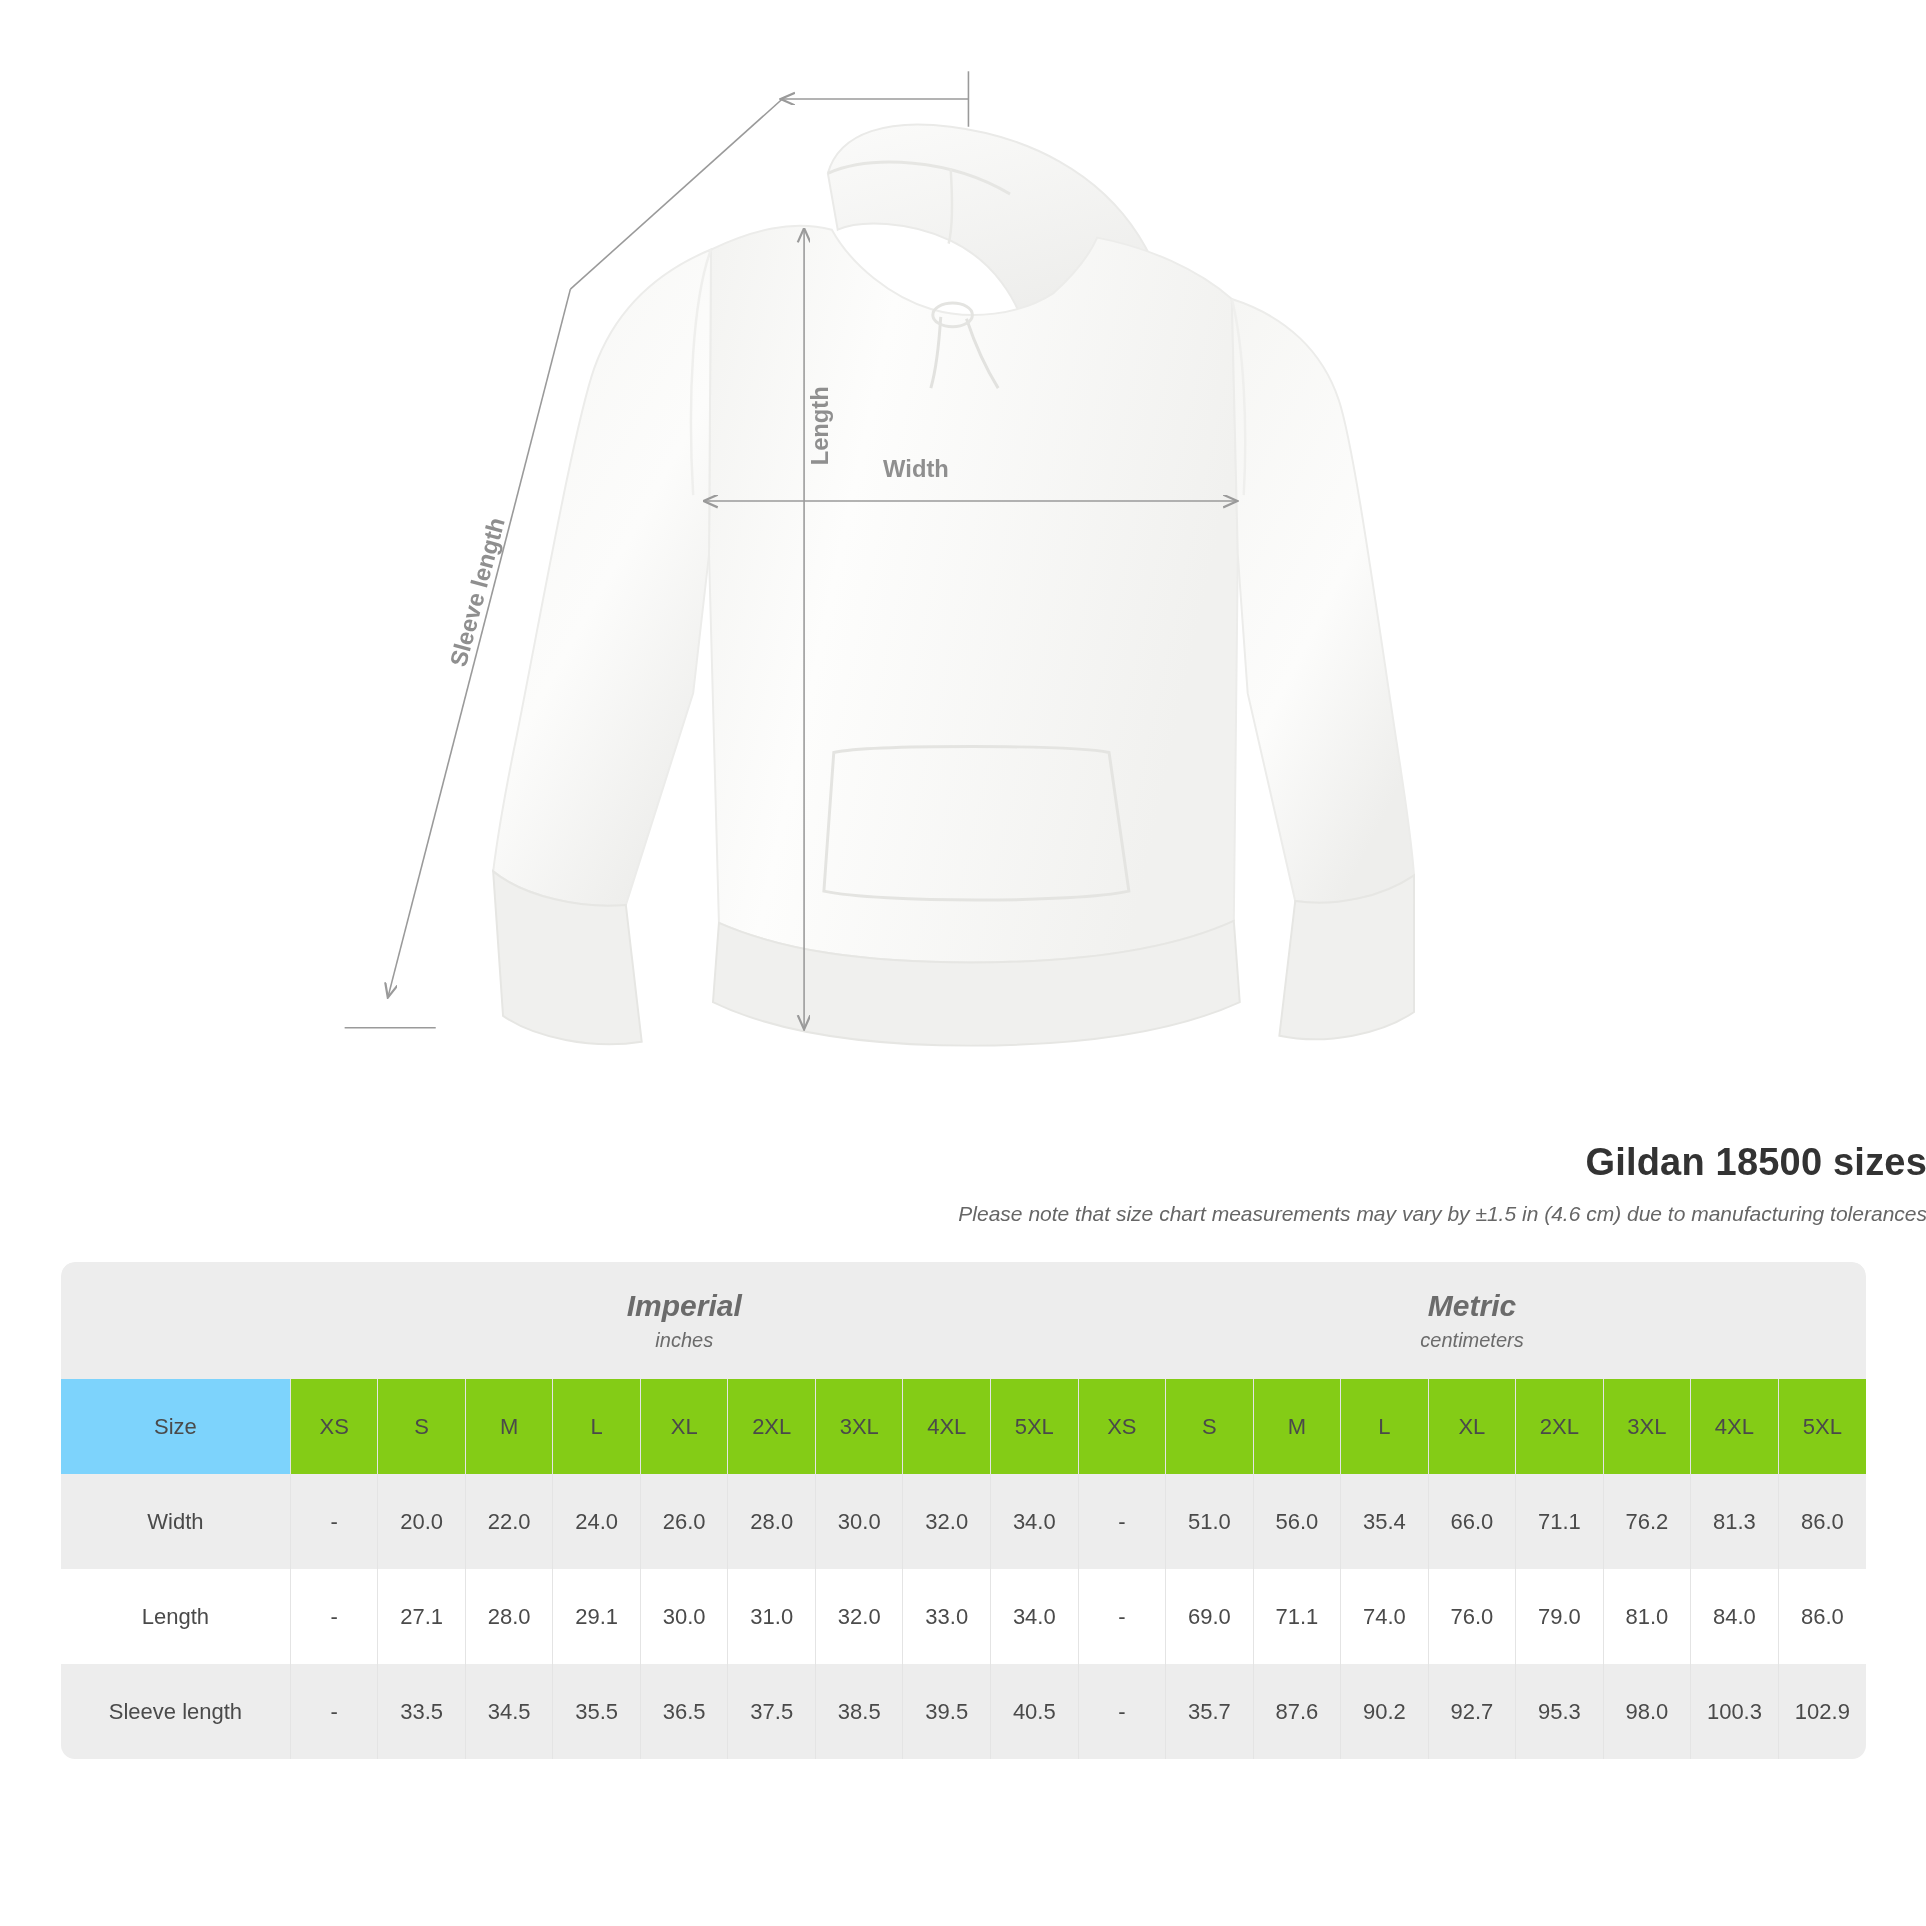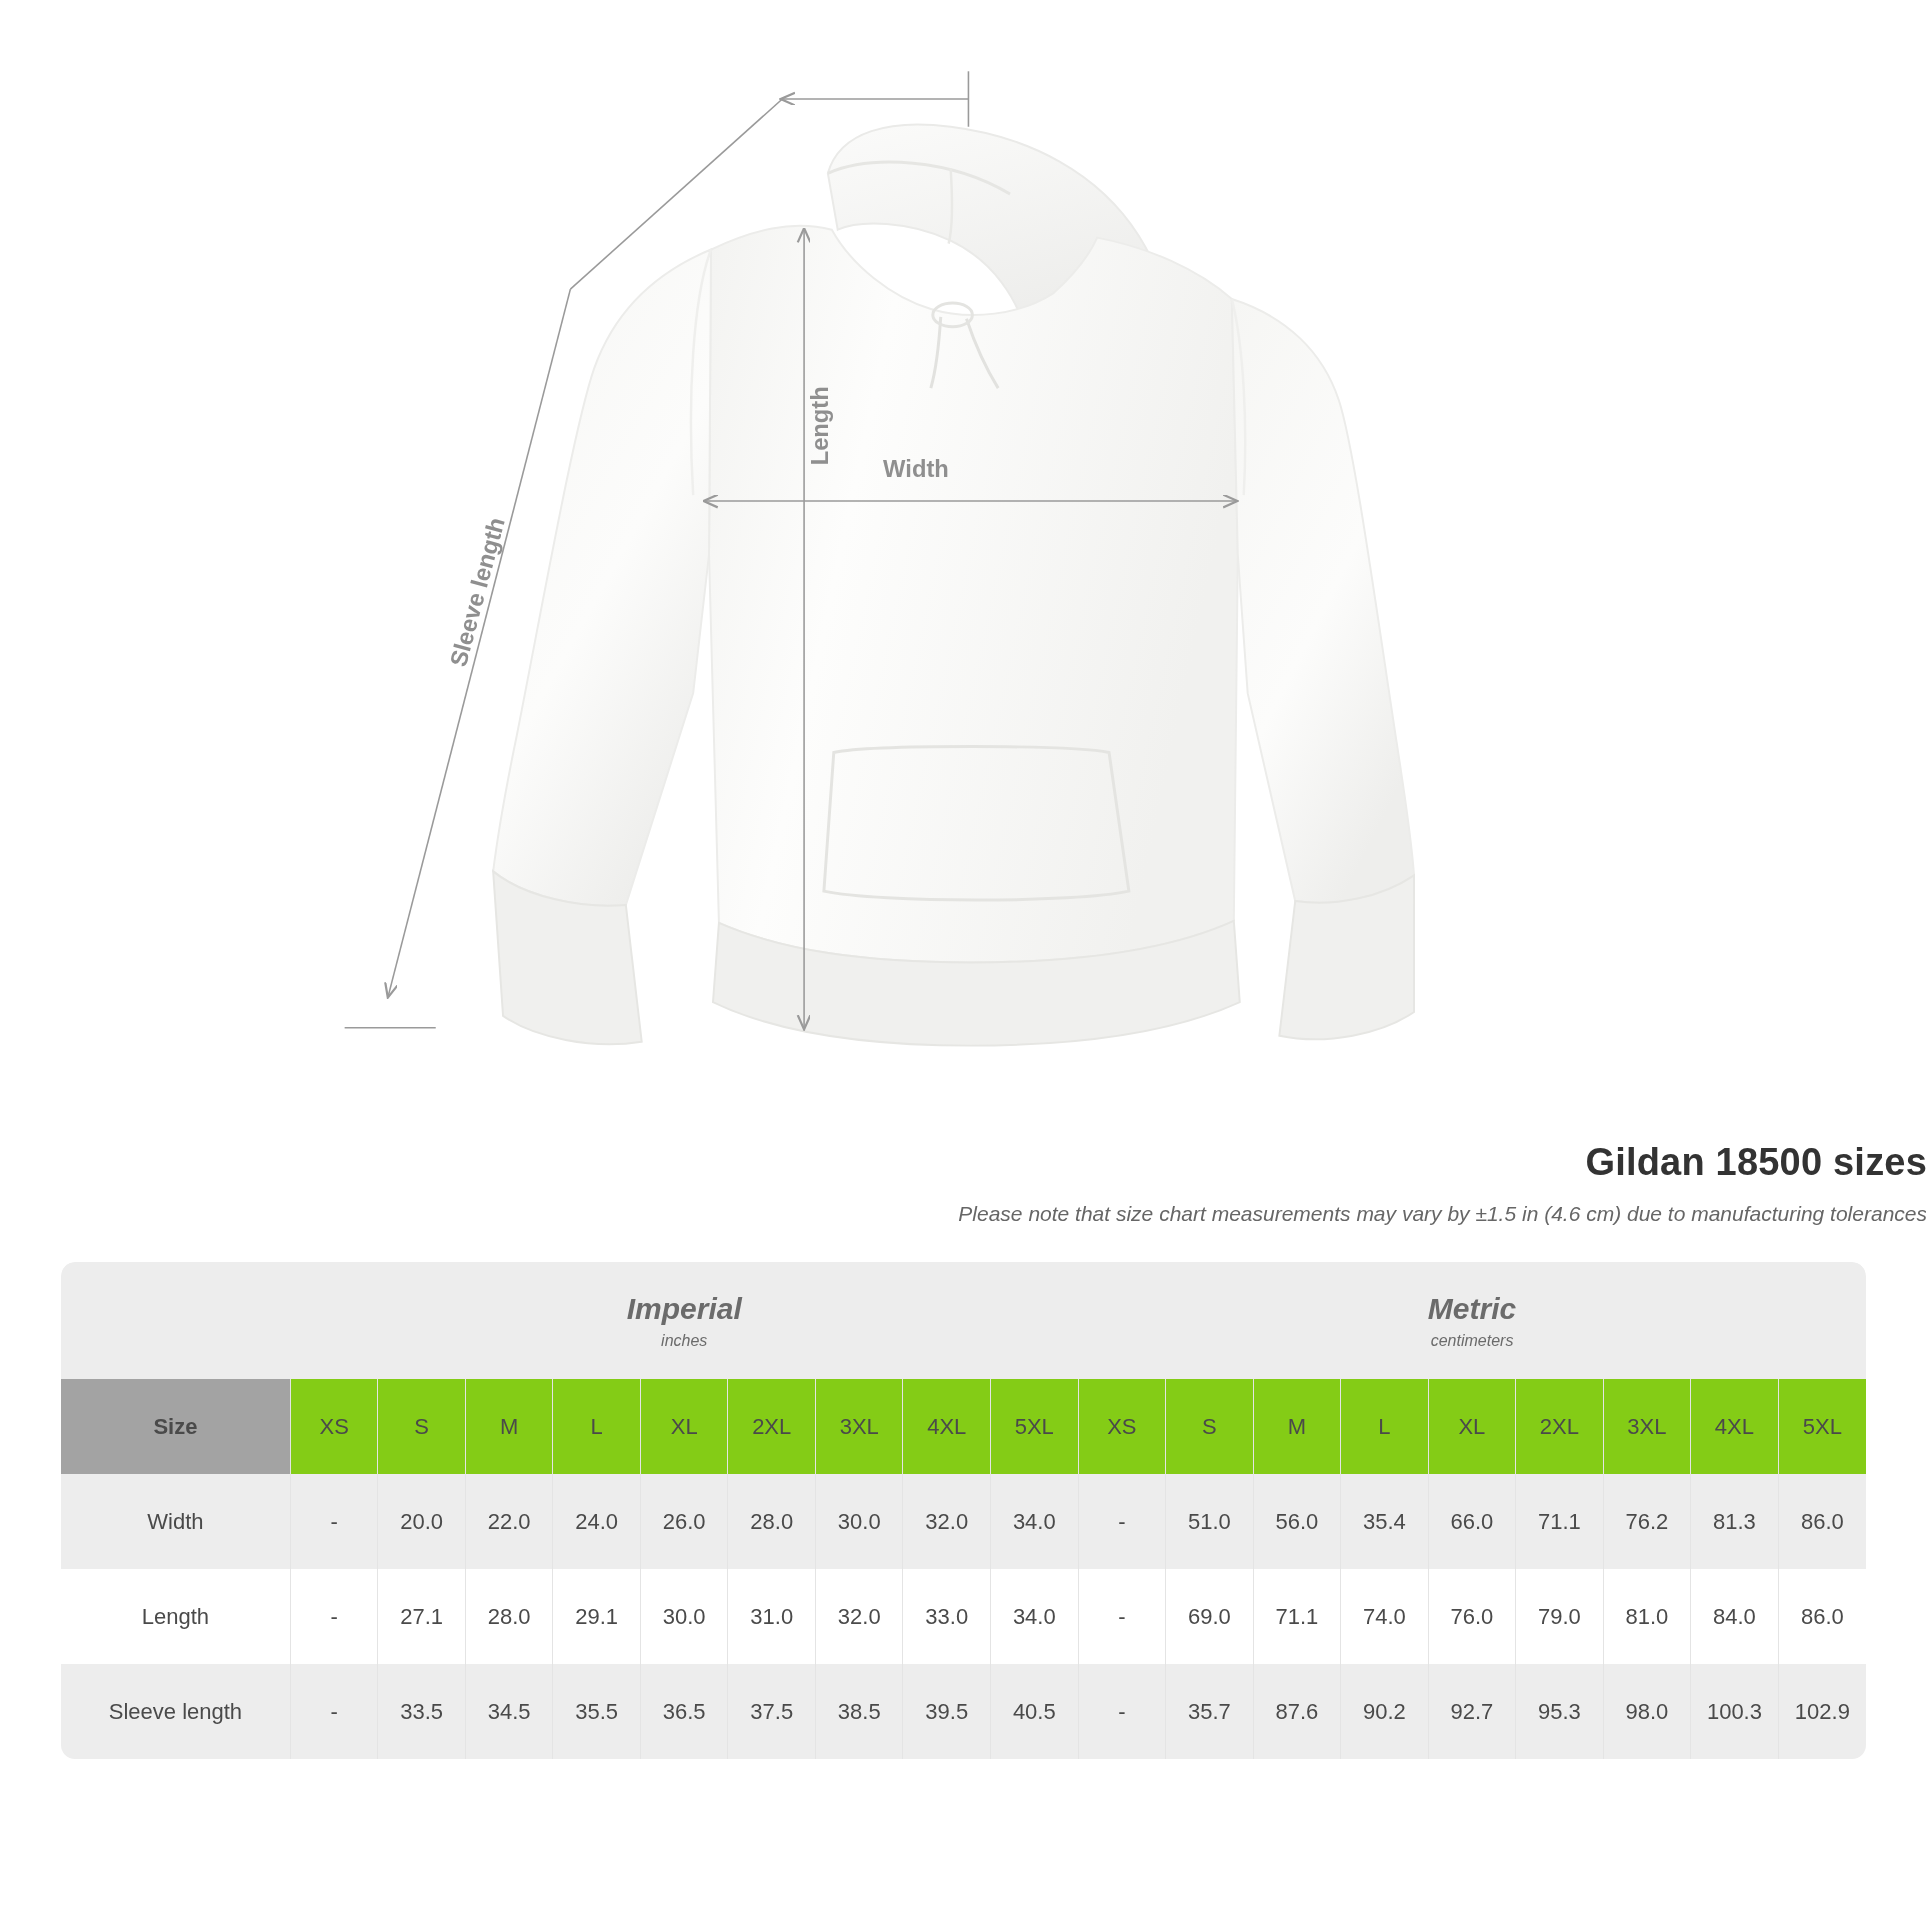--- a/index.html
+++ b/index.html
@@ -73,37 +73,36 @@
     background: #ededed;
     height: 117px;
   }
   .unit-head .unit-name {
     font-size: 30px;
     font-style: italic;
     font-weight: bold;
     color: #6b6b6b;
   }
   .unit-head .unit-sub {
-    font-size: 16px;
+    font-size: 20px;
     font-style: italic;
     color: #6b6b6b;
     margin-top: 6px;
   }
   .row-head {
     height: 95px;
   }
   .row-head td {
     font-weight: bold;
     color: #4a4a4a;
     font-size: 23px;
     background: #84cc16;
   }
   .row-head td.rowlabel {
-    background: #a3a3a3;
-    font-weight: bold;
+    background: #7dd3fc;
   }
   tr.data-row {
     height: 95px;
   }
   tr.data-row td {
     background: #ffffff;
   }
   tr.data-row.alt td {
     background: #ededed;
   }

